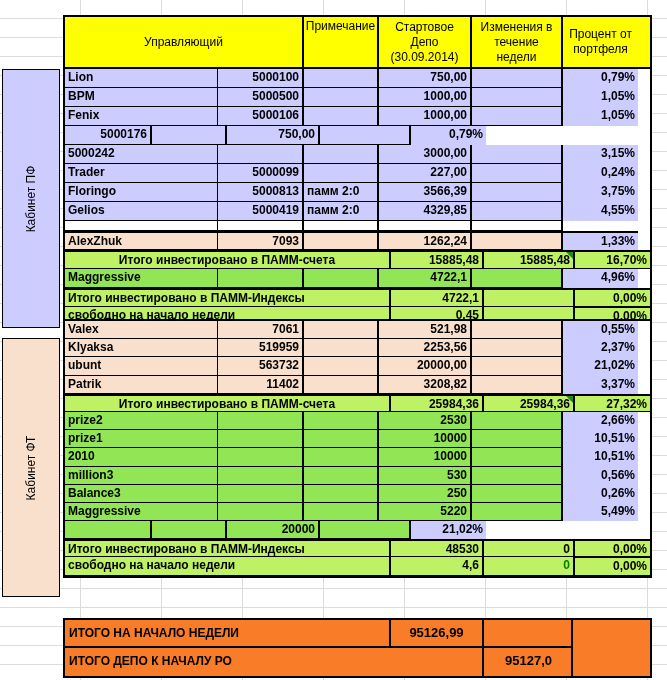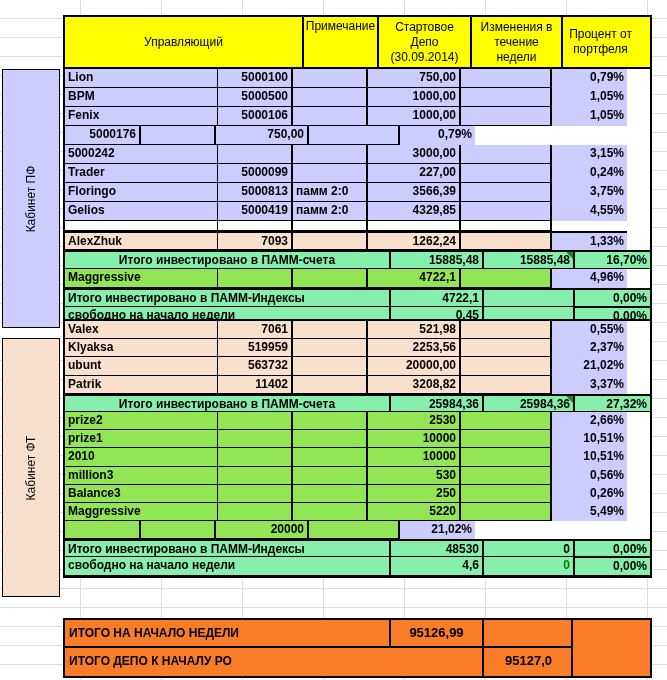--- a/index.html
+++ b/index.html
@@ -15,26 +15,26 @@
   .s1{top:69px;height:259px;border-top:none}
   .s2{top:319px;height:259px}
   .r{display:flex;height:19px}
   .s2 .r{height:18.2px}
   .rb{height:10px}
   .rt .c{border-top:2px solid #000}
   .c{position:relative;box-sizing:border-box;flex:0 0 auto;border-left:1px solid #000;
      border-bottom:1px solid #000;padding:0 3px;font-size:12px;font-weight:bold;
      line-height:17px;white-space:nowrap;overflow:hidden}
   .c:first-child{border-left:none}
-  .wB{width:152px}.wC{width:74px}.wD{width:75px}.wE{width:93px}.wF{width:91px}.wG{width:77px}
+  .wB{width:152px}.wC{width:85px}.wD{width:75px}.wE{width:93px}.wF{width:91px}.wG{width:77px}
   .wBC{width:237px}.wBCD{width:324px}
   .bl2{border-left-width:2px}
   .num{text-align:right}.ctr{text-align:center}
   .lav{background:#CCCCFF}.pch{background:#F9E0CD}.grn{background:#92E656}
-  .yel{background:#86efac}.wht{background:#fff}
+  .yel{background:#bef264}.wht{background:#fff}
   .pct{border-bottom:none}
   .pctY{border-top:1px solid #000}
   .gtx{color:#007F00}
   .hc{display:flex;align-items:center;justify-content:center;box-sizing:border-box;
       border-left:1px solid #000;text-align:center;font-size:12px;font-weight:normal;
       line-height:15px;padding:2px;white-space:normal}
   .hc:first-child{border-left:none}
   .hc.bl2{border-left-width:2px}
   .topal{align-items:flex-start}
   .alab{position:absolute;left:2px;width:58px;box-sizing:border-box;border:1px solid #000;

